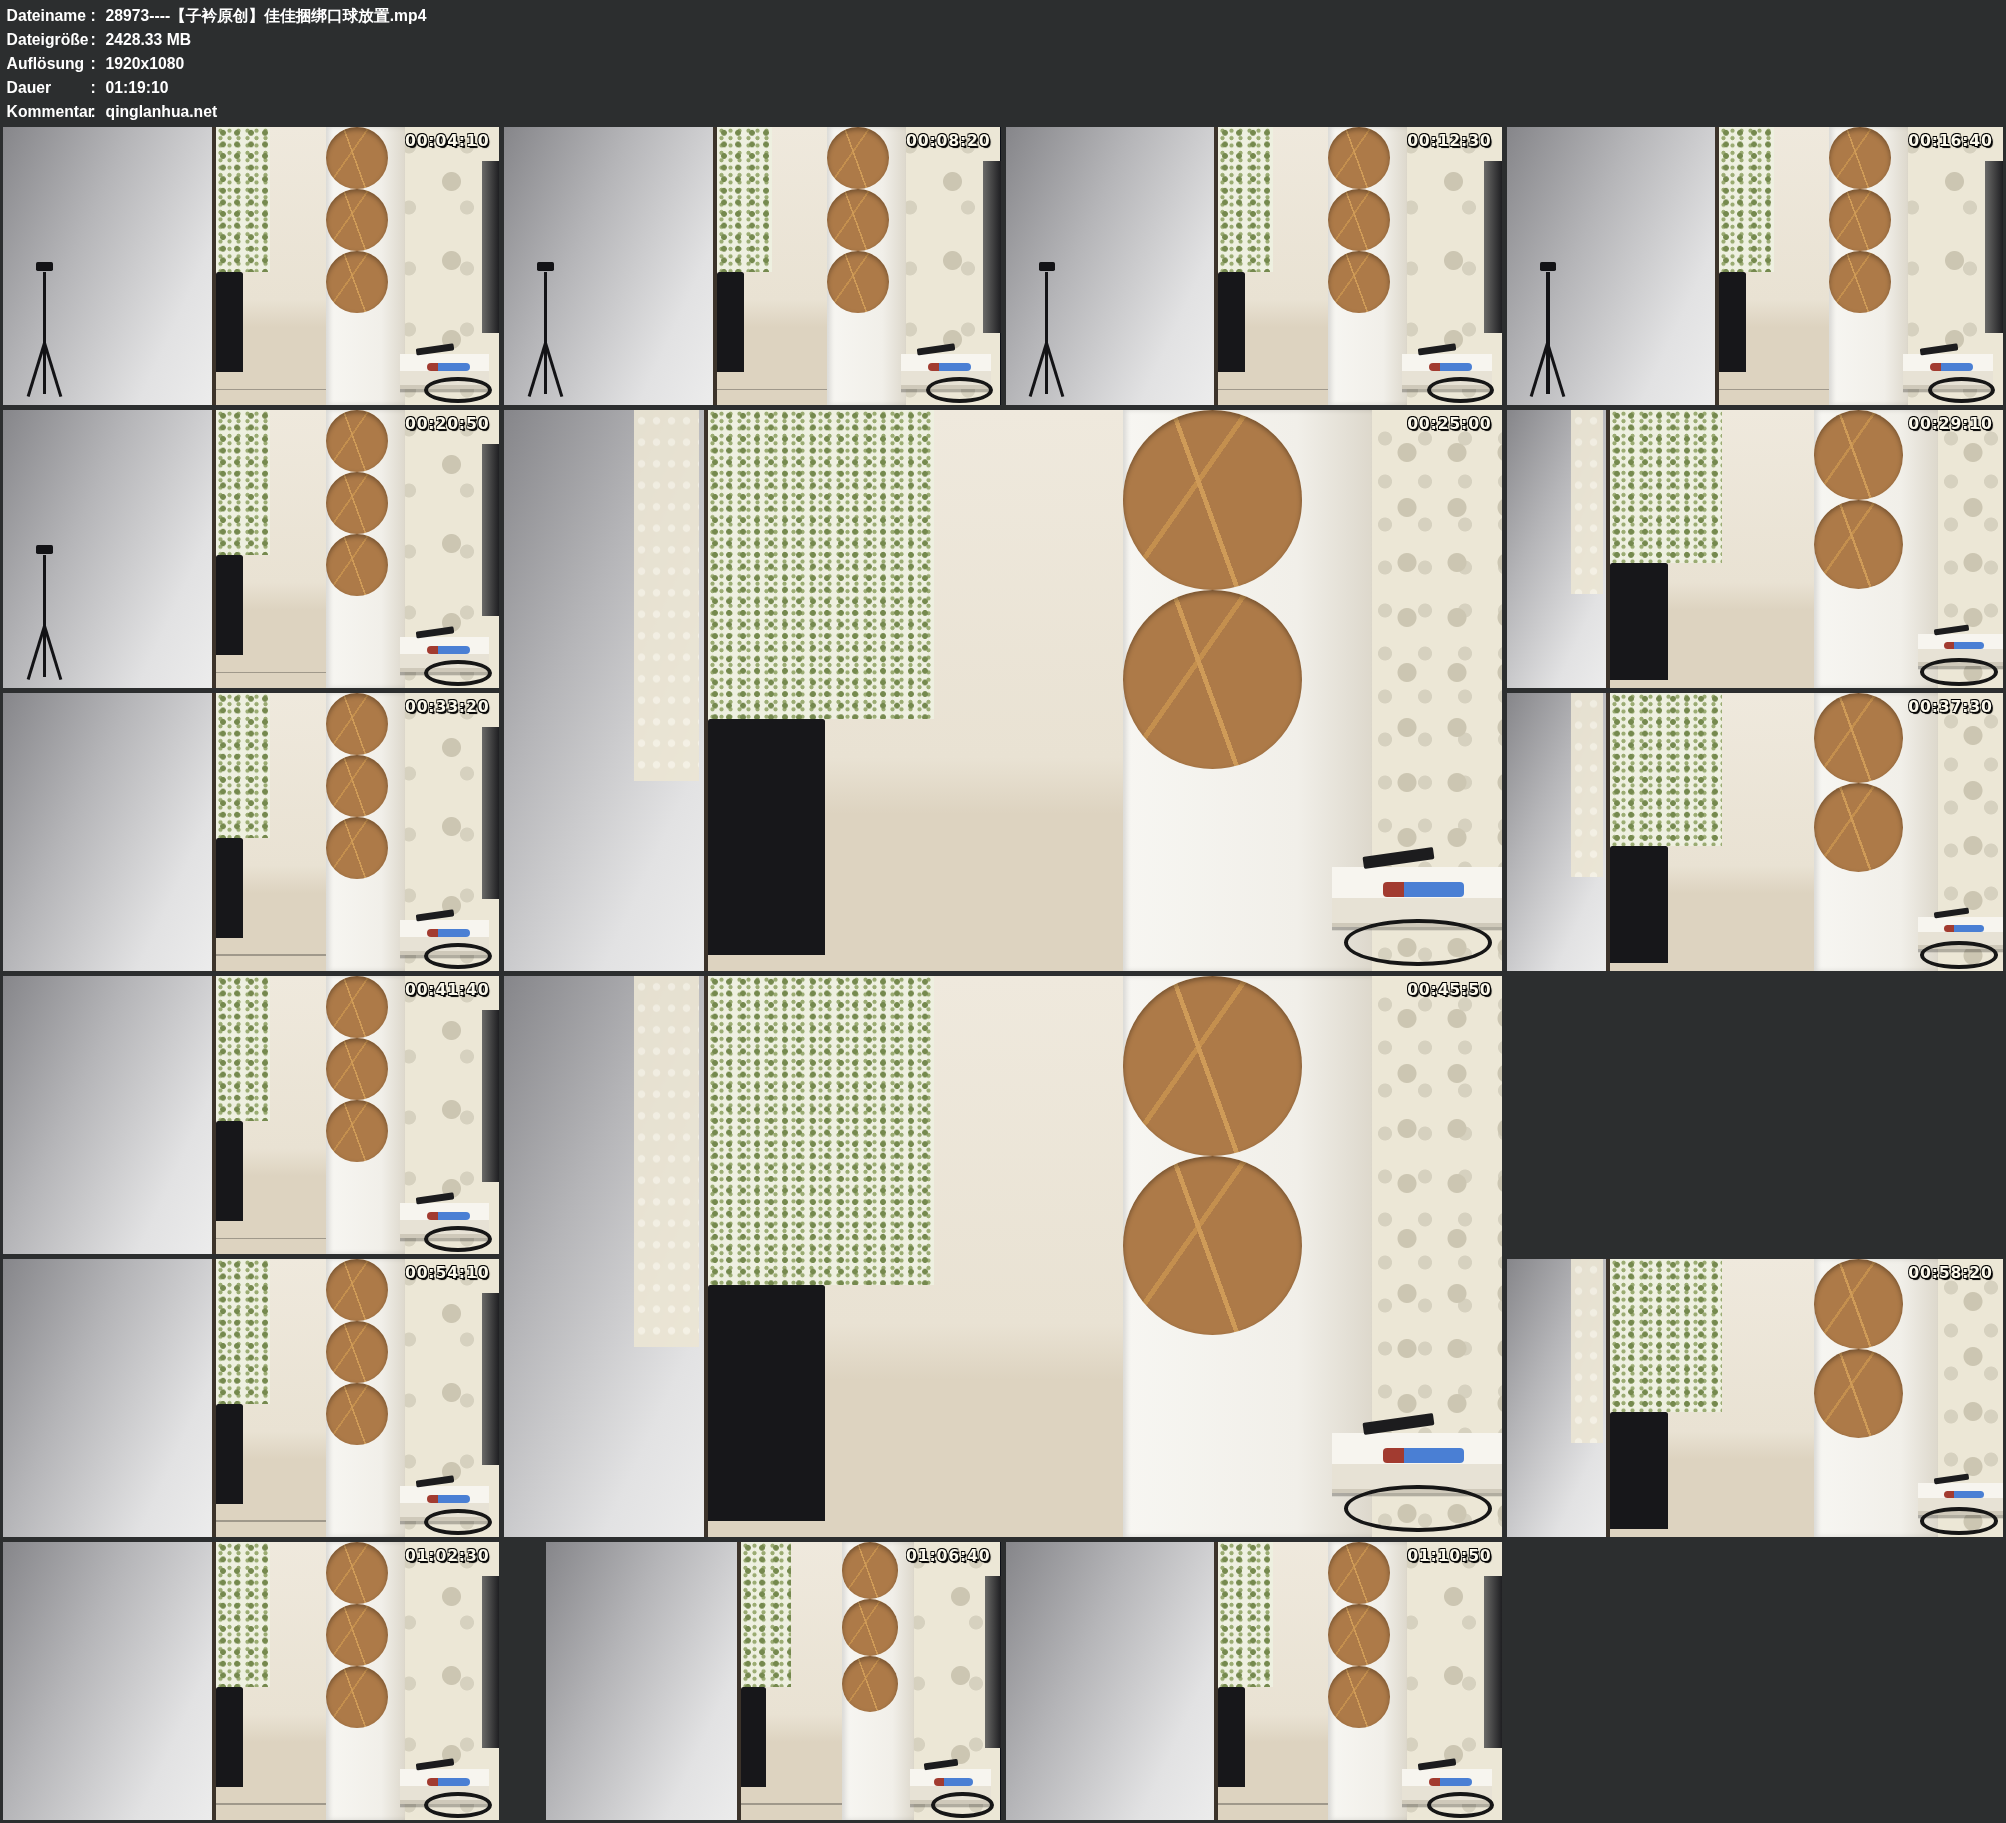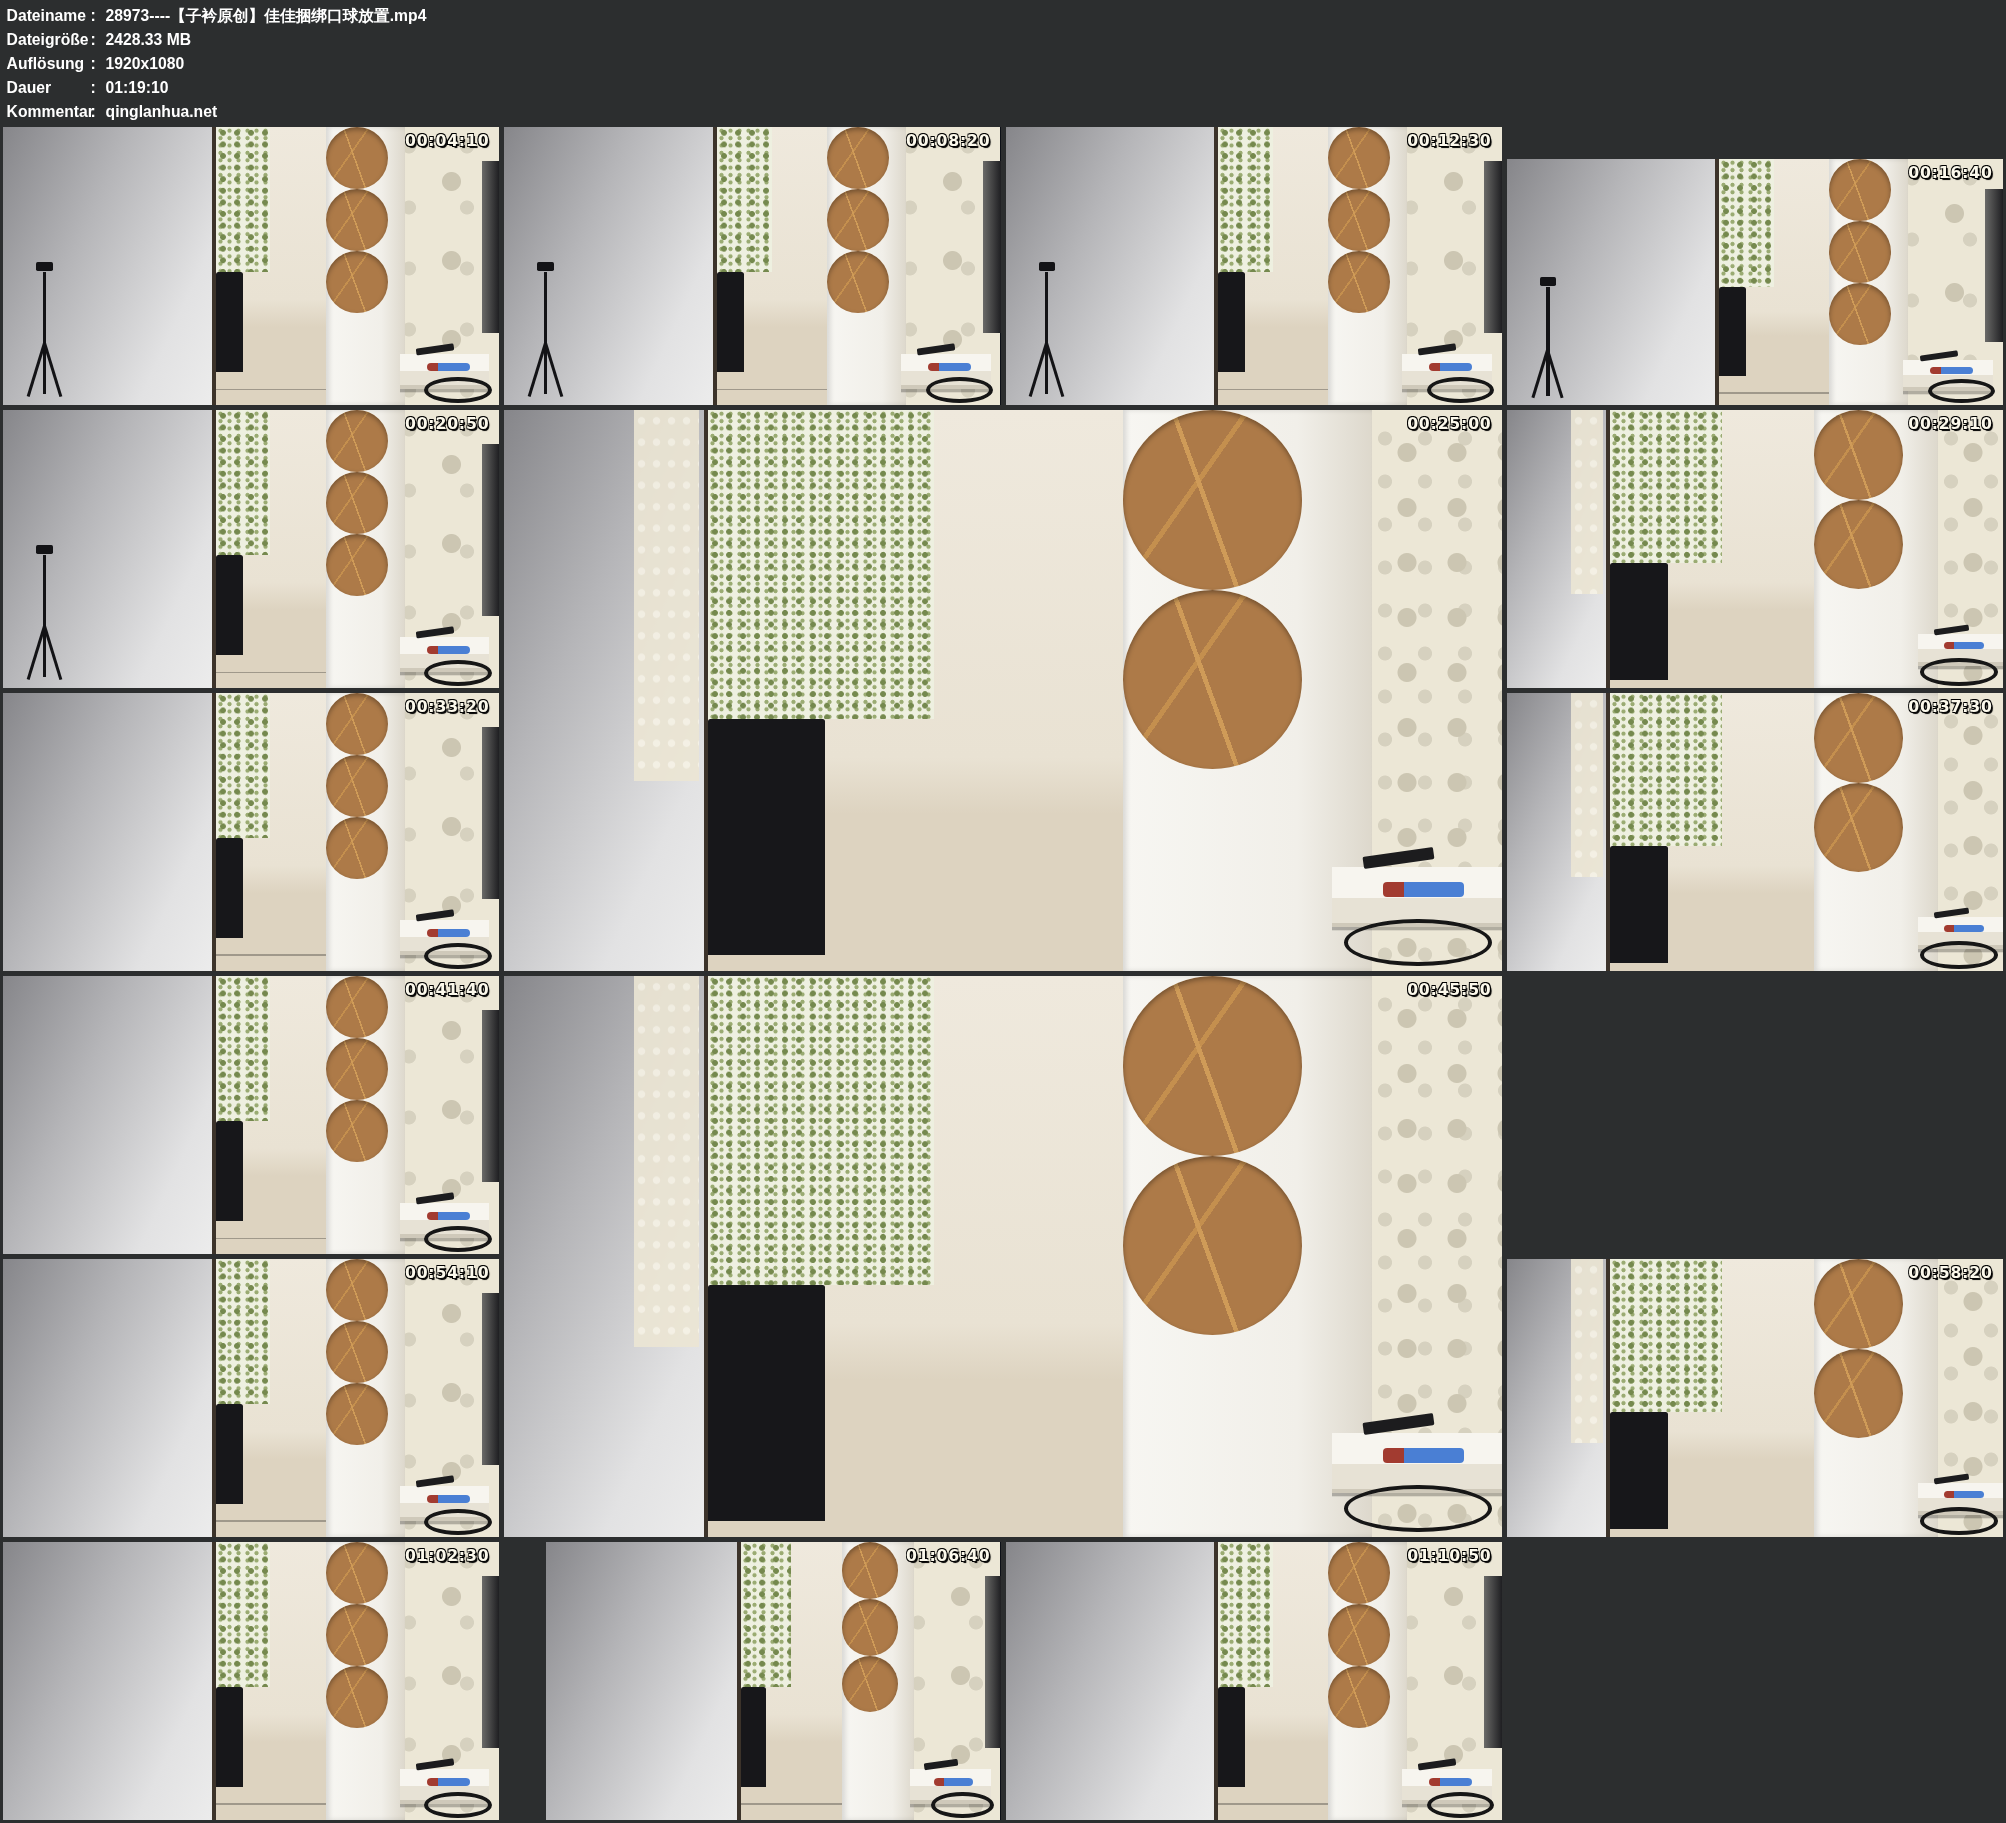--- a/index.html
+++ b/index.html
@@ -210,21 +210,21 @@
         <i class="marker"></i>
       </div>
       <i class="ring"></i>
       <div class="tripod">
         <i class="leg leg1"></i>
         <i class="leg leg2"></i>
       </div>
     </div>
     <figcaption class="ts">00:12:30</figcaption>
   </figure>
-    <figure class="tile v-a tripod-left" style="grid-area: 1 / 4; margin-top: 32px;">
+    <figure class="tile v-a tripod-left" style="grid-area: 1 / 4;">
     <div class="scene">
       <div class="wall-left"></div>
 
       <div class="hallway">
         <div class="leafwall"></div>
         <div class="chair"></div>
         <div class="floor"></div>
       </div>
       <div class="pillar">
         <i class="circle c1"></i>

